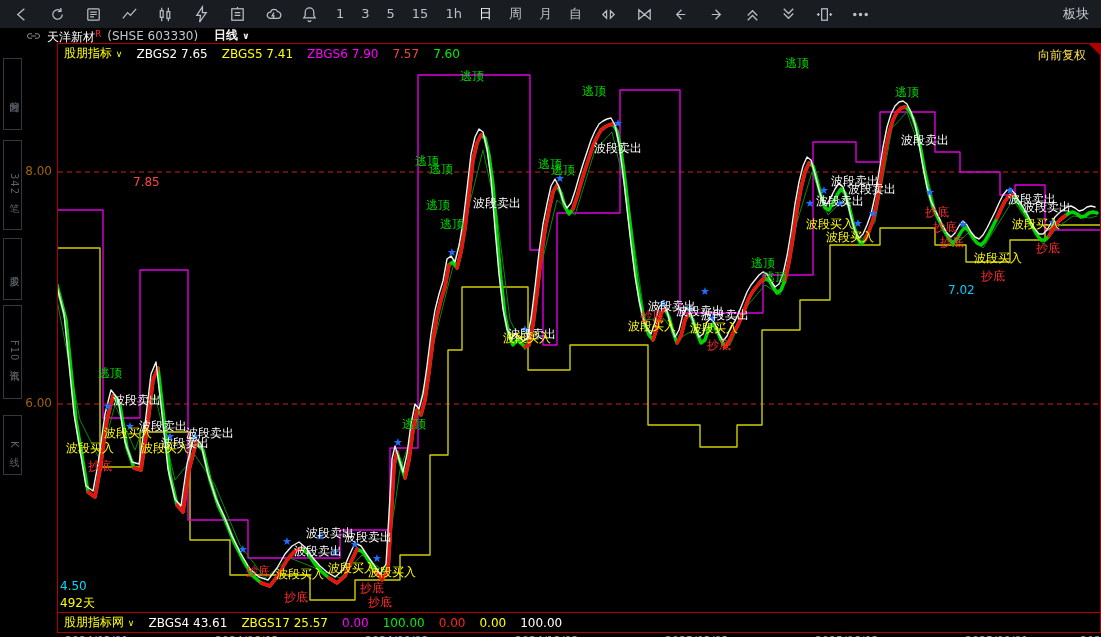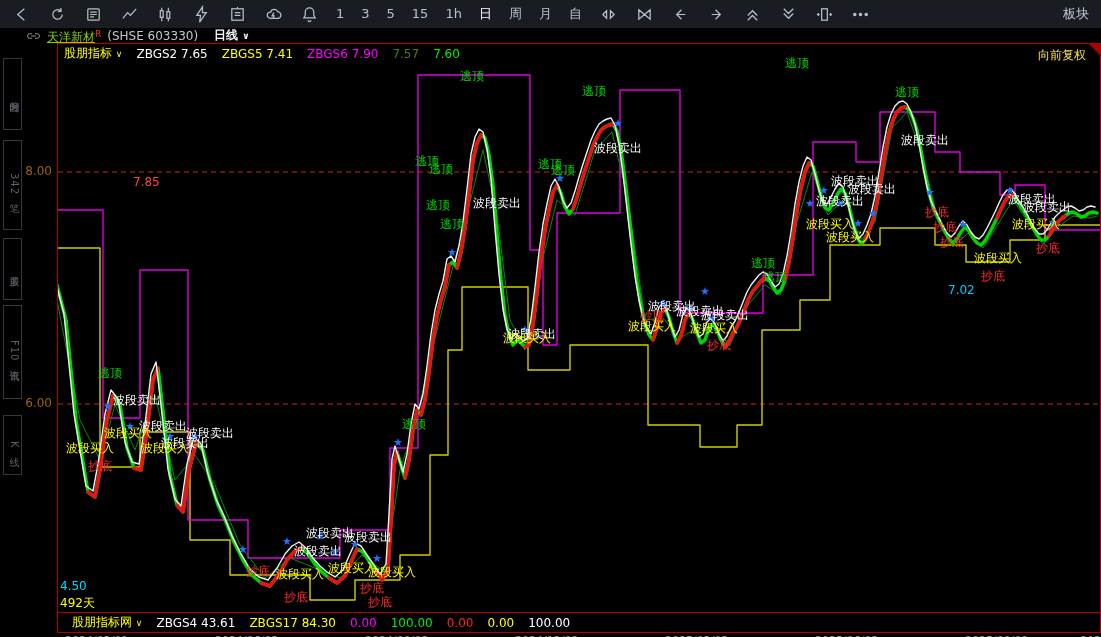--- a/index.html
+++ b/index.html
@@ -8,38 +8,38 @@
     display:flex;align-items:center;gap:17px;padding-left:12px;box-sizing:border-box;}
   .toolbar svg{width:19px;height:19px;stroke:#b9c0c7;fill:none;stroke-width:1.3;flex:0 0 auto;}
   .periods{display:flex;gap:17px;align-items:center;}
   .period{color:#b9c0c7;font-size:13px;line-height:28px;}
   .period.sel{color:#ffffff;}
   .tb-spacer{flex:1;}
   .board{color:#c6ccd2;font-size:13px;margin-right:12px;}
   .symbolbar{position:absolute;left:0;top:28px;width:1101px;height:15px;display:flex;
     align-items:center;gap:6px;padding-left:26px;box-sizing:border-box;}
   .symbolbar svg{width:15px;height:12px;stroke:#9aa0a6;fill:none;stroke-width:1.2;}
-  .sym-name{color:#84cc16;font-size:12px;text-decoration:underline;}
+  .sym-name{color:#ffffff;font-size:12px;}
   .sym-sup{color:#ff3333;font-size:9px;vertical-align:4px;}
   .sym-code{color:#c2c7cc;font-size:12px;}
   .sym-period{color:#f2f2f2;font-size:12px;margin-left:10px;font-weight:bold;}
   .caret{font-size:9px;}
   .sidebar{position:absolute;left:0;top:43px;width:57px;height:594px;}
   .side-tab{position:absolute;left:3px;width:17px;border:1px solid #33383f;color:#596069;
     font-size:10px;writing-mode:vertical-rl;text-align:center;letter-spacing:1px;overflow:hidden;}
   .chart-area{position:absolute;left:57px;top:43px;width:1044px;height:569px;box-sizing:border-box;
     border-top:1px solid #b00000;border-left:1px solid #b00000;border-right:1px solid #b00000;background:#000;}
   #chartsvg{position:absolute;left:0;top:0;}
   .ind-header{position:absolute;left:6px;top:1px;display:flex;gap:14px;align-items:center;font-size:12px;white-space:nowrap;}
   .ind-name{color:#ffff00;}
   .adjust{position:absolute;right:14px;top:3px;color:#fde047;font-size:12px;}
   .fold{position:absolute;right:0;top:0;width:0;height:0;border-left:11px solid transparent;border-top:11px solid #b00000;}
   .yaxis span{position:absolute;left:20px;width:32px;text-align:right;color:#a16207;font-size:12px;}
   .bottom-strip{position:absolute;left:57px;top:612px;width:1044px;height:21px;box-sizing:border-box;
-    border:1px solid #b00000;display:flex;gap:14px;align-items:center;padding-left:14px;font-size:12px;white-space:nowrap;overflow:hidden;}
+    border:1px solid #b00000;display:flex;gap:14px;align-items:center;padding-left:6px;font-size:12px;white-space:nowrap;overflow:hidden;}
   .dates{position:absolute;left:57px;top:634px;width:1044px;height:5px;overflow:hidden;}
   .dates span{position:absolute;top:0;color:#9aa0a6;font-size:11px;}
 </style>
 </head>
 <body>
 
 <div class="toolbar">
   <div style="display:flex;gap:17px;align-items:center;">
       <svg viewBox="0 0 20 20">
         <path d="M13 4 L6 10 L13 16"></path>
@@ -252,38 +252,38 @@
       <text x="948" y="294" fill="#00ccff" font-size="12" text-anchor="start">7.02</text>
       <text x="60" y="590" fill="#00dcff" font-size="12" text-anchor="start">4.50</text>
       <text x="60" y="607" fill="#ffff00" font-size="12" text-anchor="start">492天</text>
     </svg>
   <div class="ind-header">
     <span><span class="ind-name">股朋指标</span> <span class="ind-name caret">∨</span></span>
     <span style="display:flex;gap:14px;">
         <span style="color: rgb(255, 255, 255); text-align: right;">ZBGS2 7.65</span>
         <span style="color: rgb(255, 255, 0);">ZBGS5 7.41</span>
         <span style="color: rgb(255, 0, 255);">ZBGS6 7.90</span>
-        <span style="color: #4d7c0f;">7.57</span>
+        <span style="color: #ef4444;">7.57</span>
         <span style="color: rgb(0, 238, 0);">7.60</span>
       </span>
   </div>
   <div class="adjust">向前复权</div>
   <div class="fold"></div>
 </div>
 
 <div class="yaxis">
     <span style="top: 164px;">8.00</span>
     <span style="top: 396px;">6.00</span>
   </div>
 
 <div class="bottom-strip">
   <span><span class="ind-name">股朋指标网</span> <span class="ind-name caret">∨</span></span>
   <span style="display:flex;gap:14px;">
       <span style="color: rgb(255, 255, 255);">ZBGS4 43.61</span>
-      <span style="color: rgb(255, 255, 0);">ZBGS17 84.30</span>
+      <span style="color: rgb(255, 255, 0);">ZBGS17 25.57</span>
       <span style="color: rgb(255, 0, 255);">0.00</span>
       <span style="color: rgb(0, 238, 0);">100.00</span>
       <span style="color: rgb(255, 34, 34);">0.00</span>
       <span style="color: rgb(255, 255, 0);">0.00</span>
       <span style="color: rgb(255, 255, 255);">100.00</span>
     </span>
 </div>
 
 <div class="dates">
     <span style="left: 8px;">2024/03/01</span>

